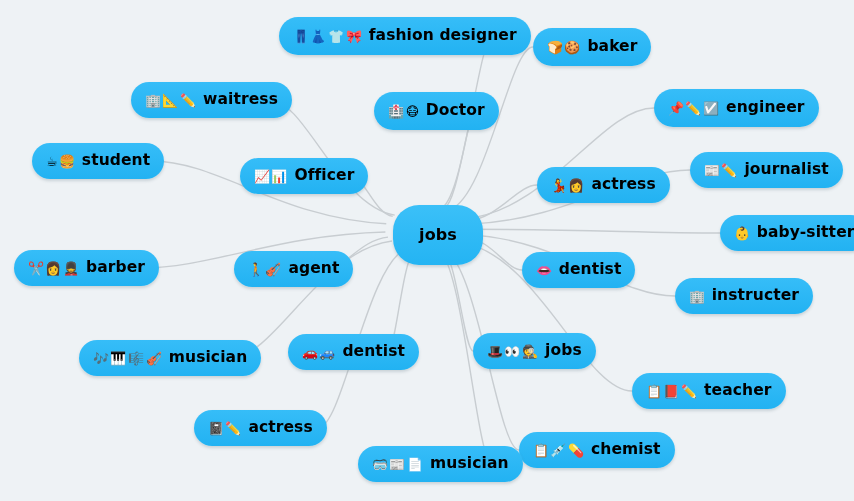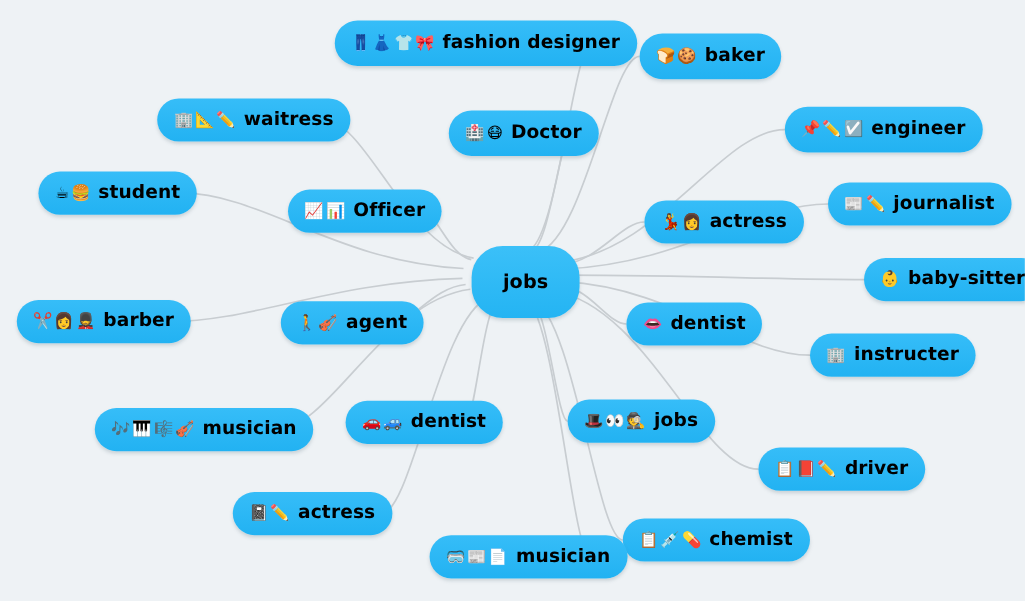--- a/index.html
+++ b/index.html
@@ -160,21 +160,21 @@
     <div class="node" style="left: 288px; top: 334px; min-width: 100px; height: 36px; border-radius: 18px;">
       <span class="emo">🚗🚙</span>
       <span class="lbl">dentist</span>
     </div>
     <div class="node" style="left: 473px; top: 333px; min-width: 115px; height: 36px; border-radius: 18px;">
       <span class="emo">🎩👀🕵️</span>
       <span class="lbl">jobs</span>
     </div>
     <div class="node" style="left: 632px; top: 373px; min-width: 128px; height: 36px; border-radius: 18px;">
       <span class="emo">📋📕✏️</span>
-      <span class="lbl">driver</span>
+      <span class="lbl">teacher</span>
     </div>
     <div class="node" style="left: 194px; top: 410px; min-width: 124px; height: 36px; border-radius: 18px;">
       <span class="emo">📓✏️</span>
       <span class="lbl">actress</span>
     </div>
     <div class="node" style="left: 519px; top: 432px; min-width: 133px; height: 36px; border-radius: 18px;">
       <span class="emo">📋💉💊</span>
       <span class="lbl">chemist</span>
     </div>
     <div class="node" style="left: 358px; top: 446px; min-width: 134px; height: 36px; border-radius: 18px;">

